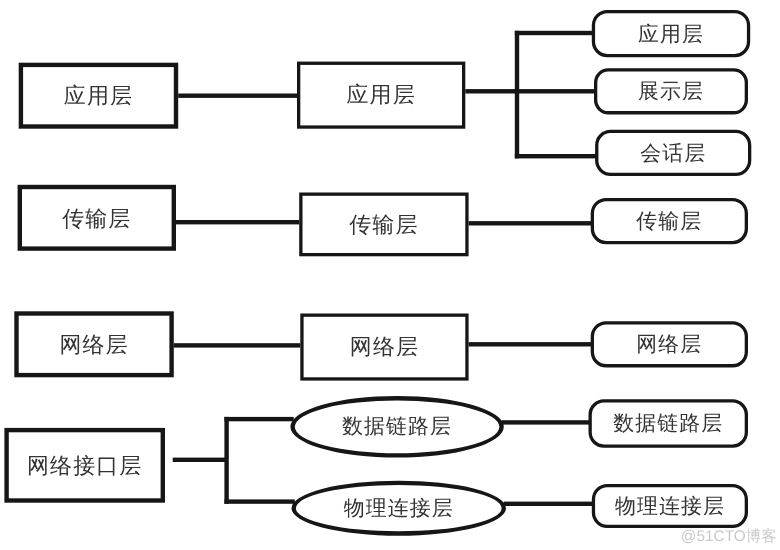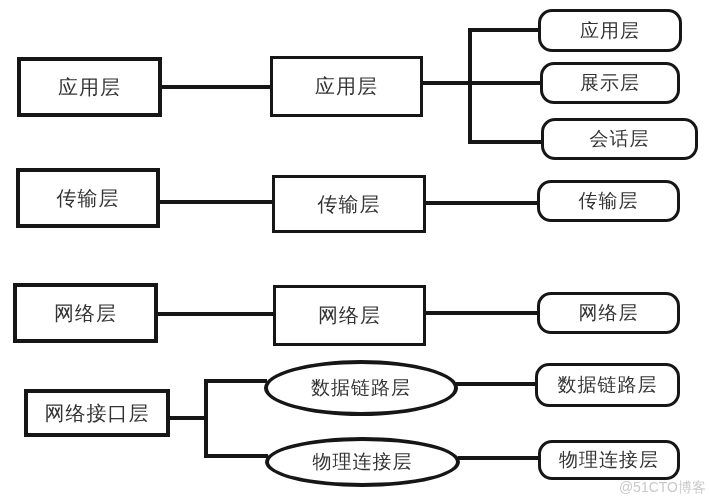--- a/index.html
+++ b/index.html
@@ -46,31 +46,31 @@
   }
 </style>
 </head>
 <body>
 
 <div class="canvas">
 
   <div class="node rect" style="left:17px;top:57px;width:145px;height:60px;">应用层</div>
   <div class="node rect" style="left:16px;top:168px;width:144px;height:60px;">传输层</div>
   <div class="node rect" style="left:13px;top:283px;width:145px;height:60px;">网络层</div>
-  <div class="node rect" style="left:24px;top:389px;width:146px;height:48px;">网络接口层</div>
+  <div class="node rect" style="left:4px;top:389px;width:146px;height:68px;">网络接口层</div>
 
   <div class="node mrect" style="left:270px;top:56px;width:153px;height:61px;">应用层</div>
   <div class="node mrect" style="left:272px;top:175px;width:154px;height:58px;">传输层</div>
   <div class="node mrect" style="left:273px;top:285px;width:153px;height:61px;">网络层</div>
   <div class="node ellipse" style="left:264px;top:360px;width:194px;height:56px;">数据链路层</div>
   <div class="node ellipse" style="left:265px;top:437px;width:195px;height:50px;">物理连接层</div>
 
   <div class="node round" style="left:538px;top:9px;width:144px;height:43px;">应用层</div>
-  <div class="node round" style="left:540px;top:62px;width:140px;height:42px;">展示层</div>
-  <div class="node round" style="left:541px;top:118px;width:157px;height:42px;">会话层</div>
+  <div class="node round" style="left:540px;top:62px;width:140px;height:42px;border-radius:13px;">展示层</div>
+  <div class="node round" style="left:541px;top:118px;width:142px;height:42px;">会话层</div>
   <div class="node round" style="left:537px;top:180px;width:143px;height:42px;">传输层</div>
   <div class="node round" style="left:537px;top:292px;width:143px;height:42px;">网络层</div>
   <div class="node round" style="left:535px;top:363px;width:145px;height:44px;">数据链路层</div>
   <div class="node round" style="left:538px;top:440px;width:142px;height:40px;">物理连接层</div>
 
   <div class="hline" style="left:160px;top:85px;width:112px;"></div>
   <div class="hline" style="left:158px;top:200px;width:116px;"></div>
   <div class="hline" style="left:156px;top:312px;width:119px;"></div>
 
   <div class="hline" style="left:157px;top:416px;width:50px;"></div>

